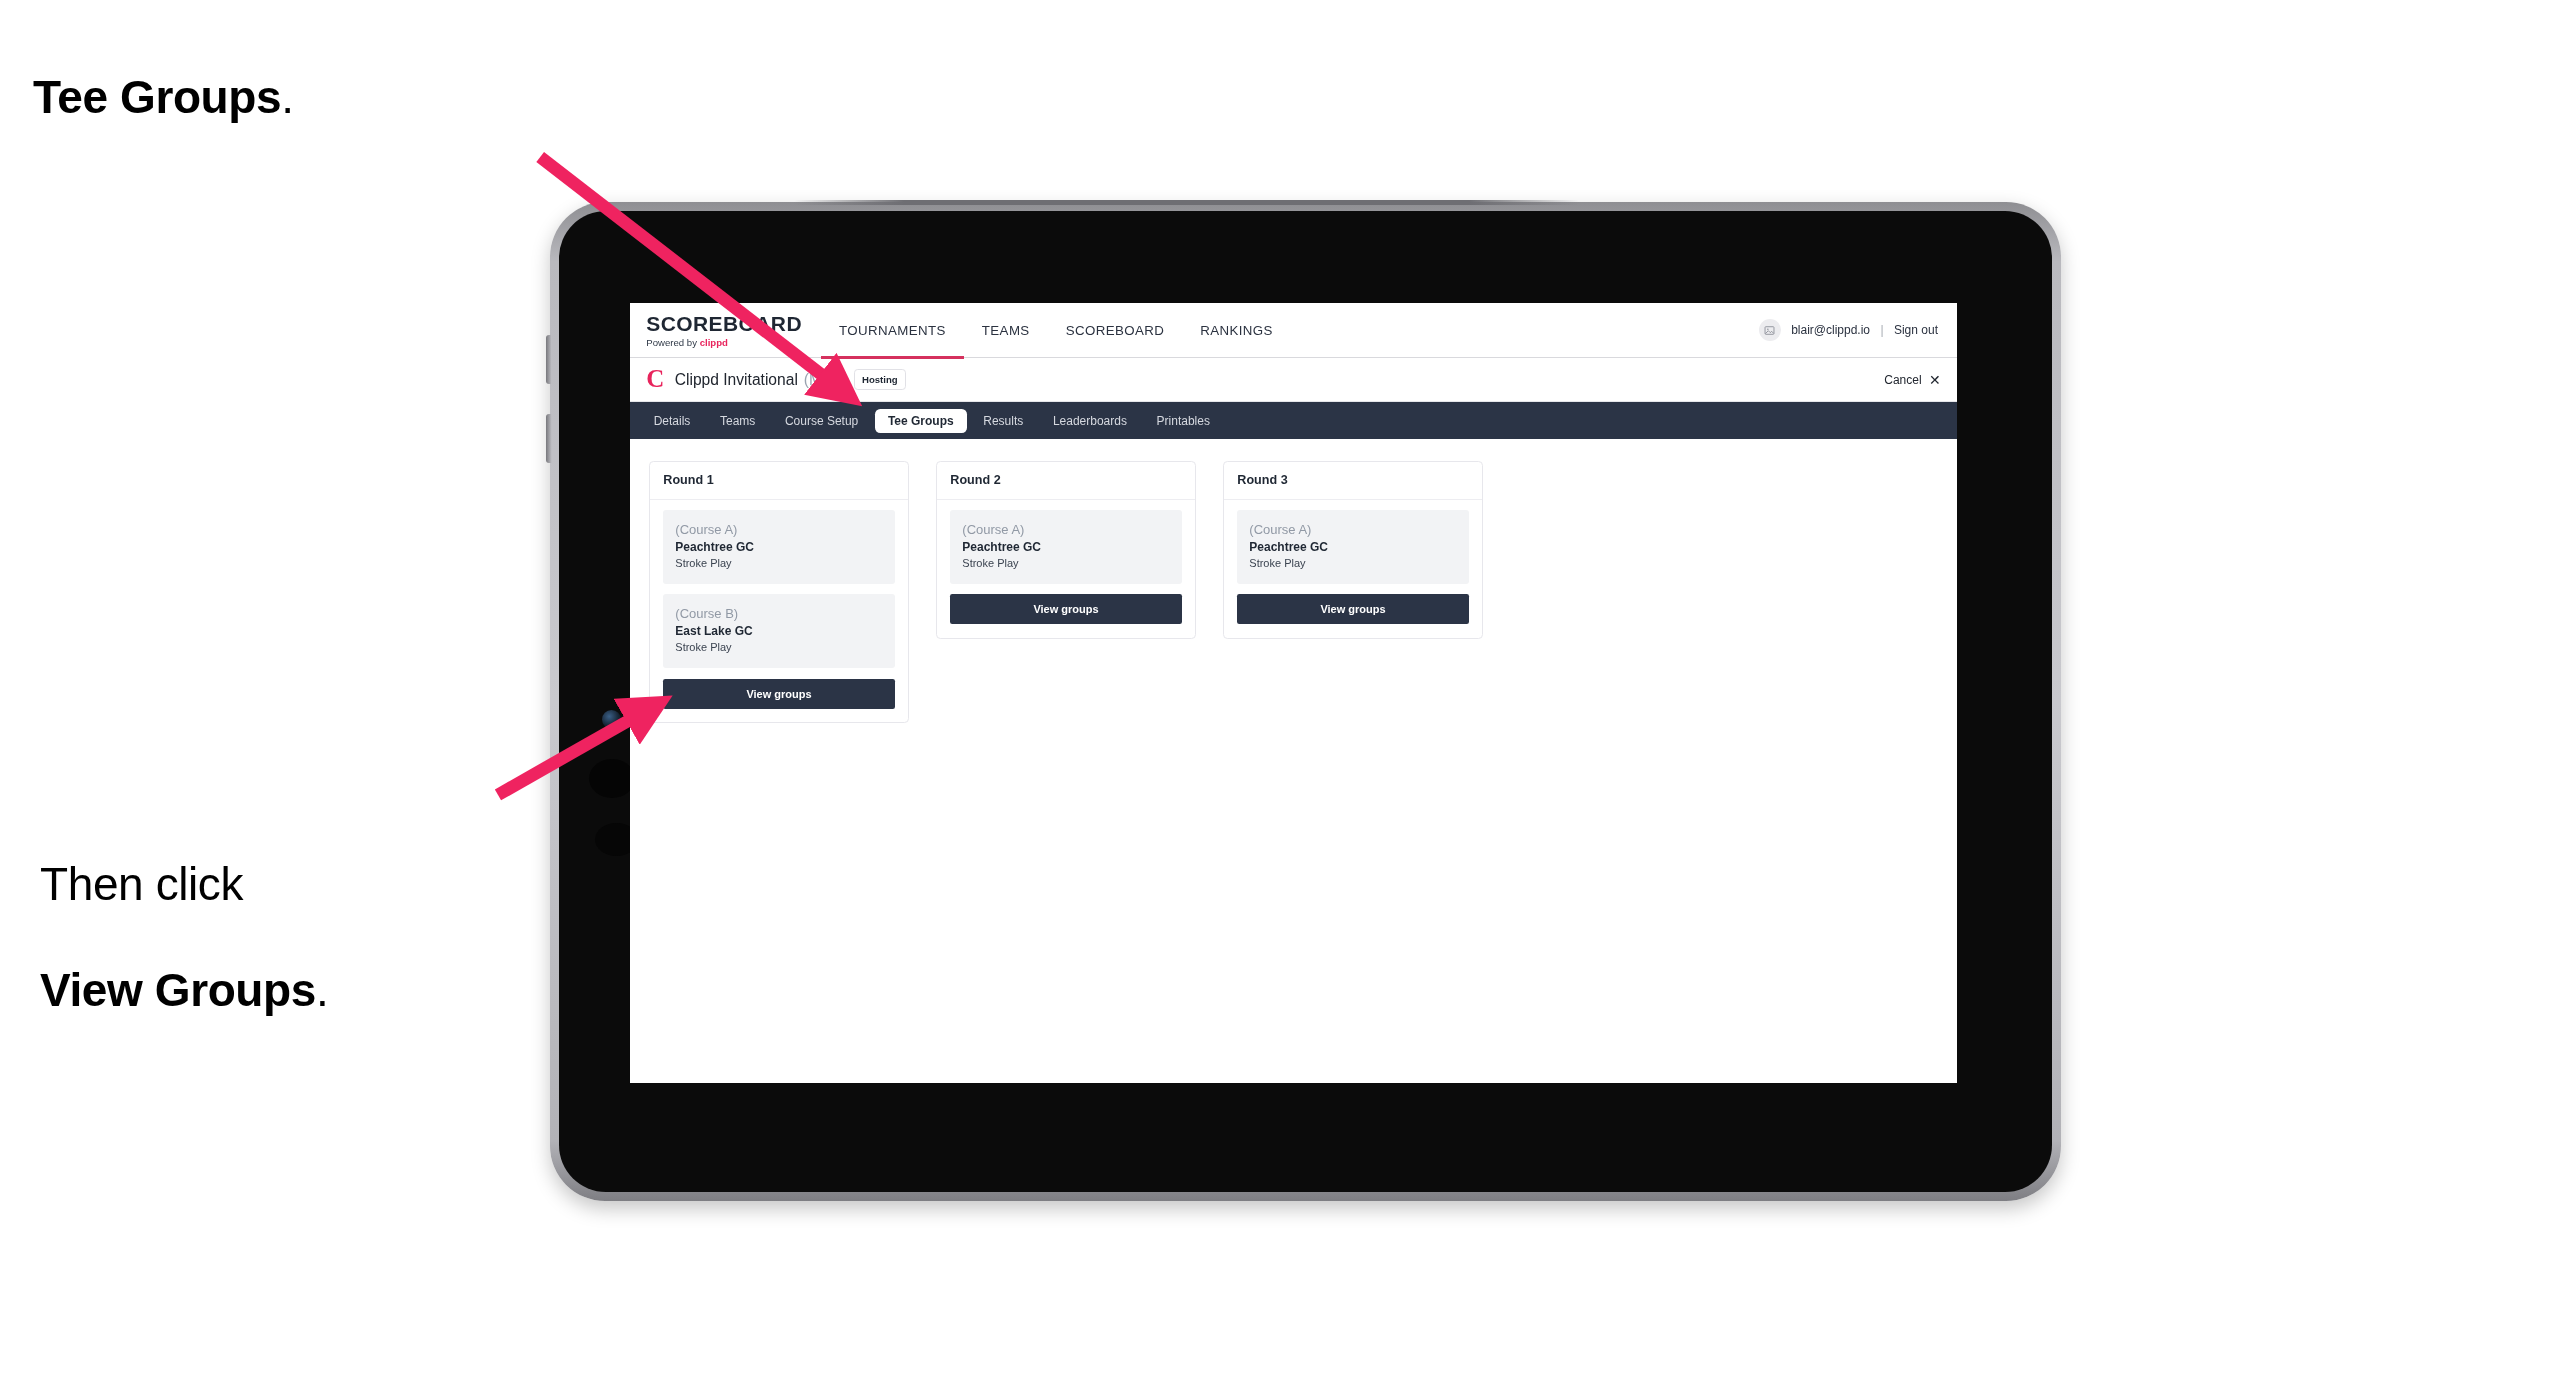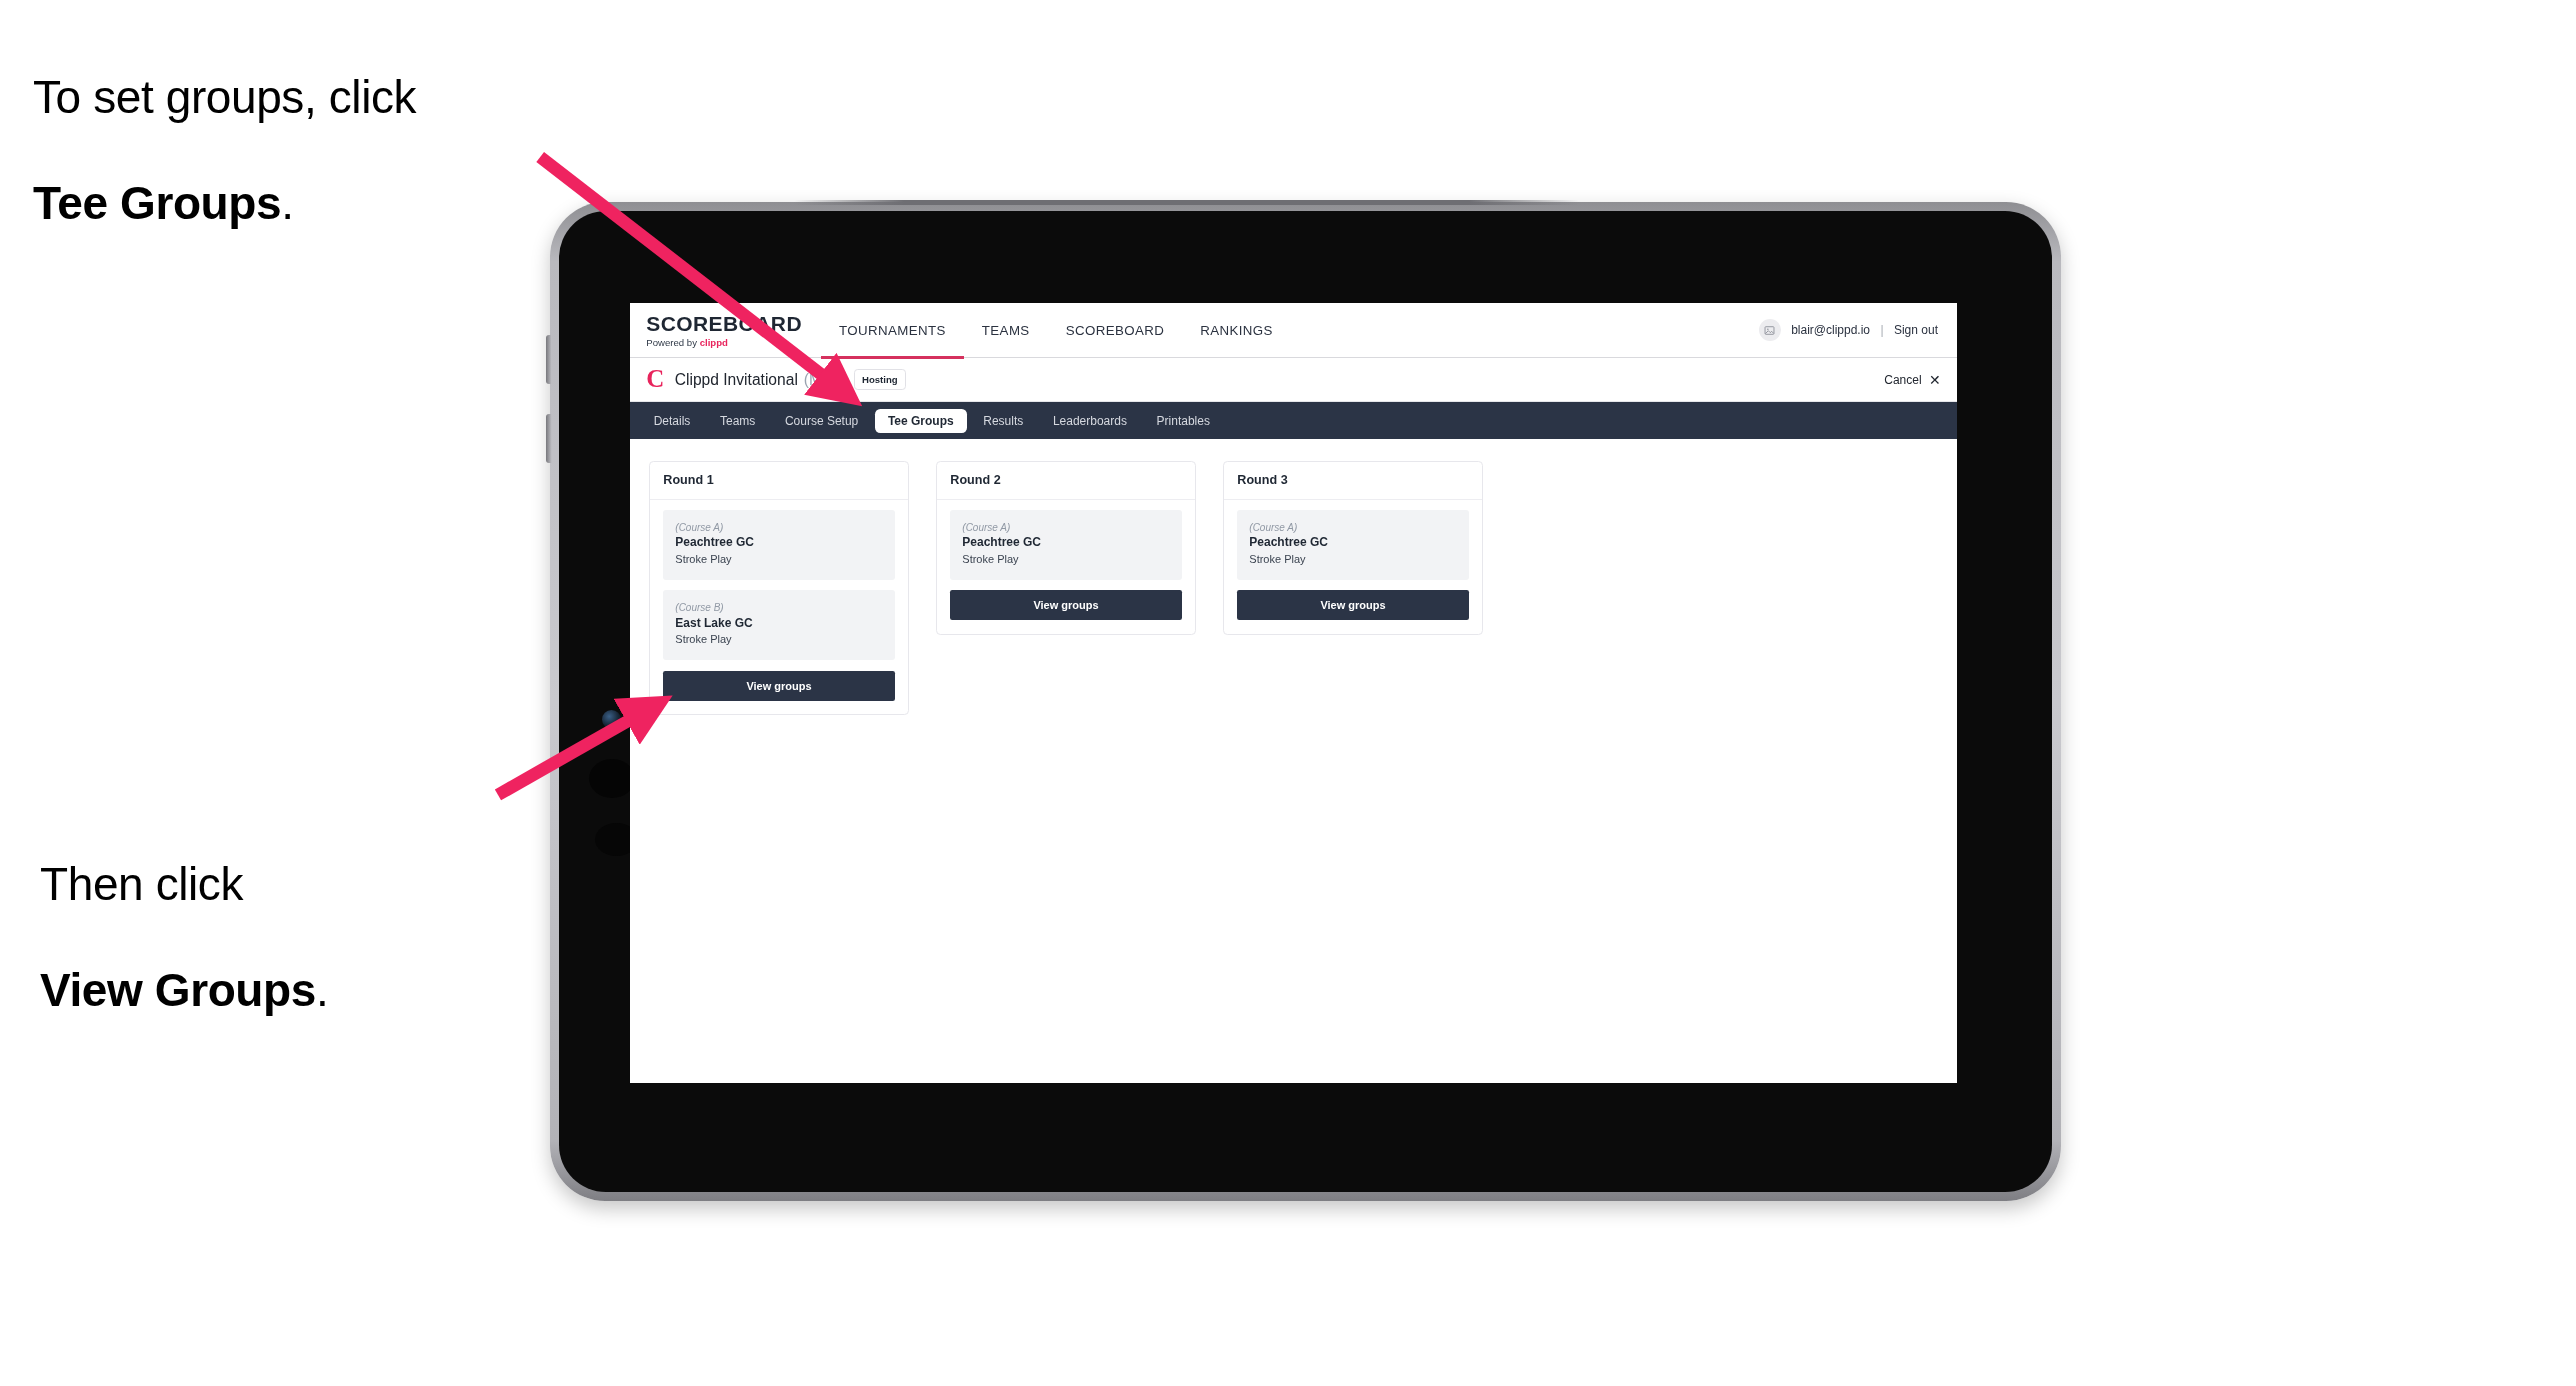--- a/index.html
+++ b/index.html
@@ -281,24 +281,23 @@
     line-height: 1;
   }
   .round-body { padding: 10.4px 13.3px 13.3px; }
   .course-block {
     background: #f2f3f5;
     border-radius: 3px;
     padding: 11px 12px 12.6px;
     margin-bottom: 10.4px;
   }
   .course-label {
-    font-size: 10px;
+    font-size: 13px;
     color: #9199a5;
     line-height: 1.35;
-    font-style: italic;
   }
   .course-name {
     font-size: 12px;
     font-weight: 700;
     color: #1f2733;
     line-height: 1.45;
   }
   .course-format {
     font-size: 11px;
     color: #3b4350;
@@ -318,21 +317,20 @@
     cursor: pointer;
     font-family: inherit;
   }
 </style>
 </head>
 <body>
 
 <div id="stage">
 
   <div id="callout-top" class="callout">
-    <span class="line1">To set groups, click</span>
     <span class="line2"><span>Tee Groups</span><span class="tail">.</span></span>
   </div>
 
   <div id="callout-bottom" class="callout">
     <span class="line1">Then click</span>
     <span class="line2"><span>View Groups</span><span class="tail">.</span></span>
   </div>
 
   <div id="tablet">
     <div id="top-edge-strip"></div>

